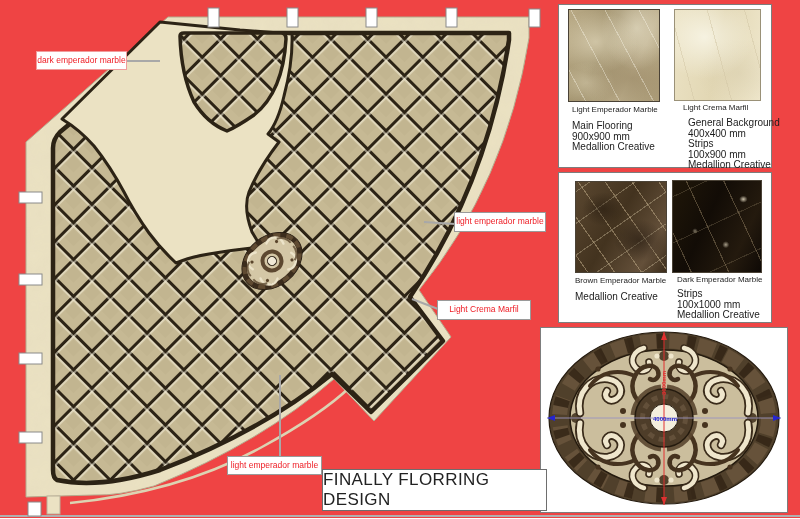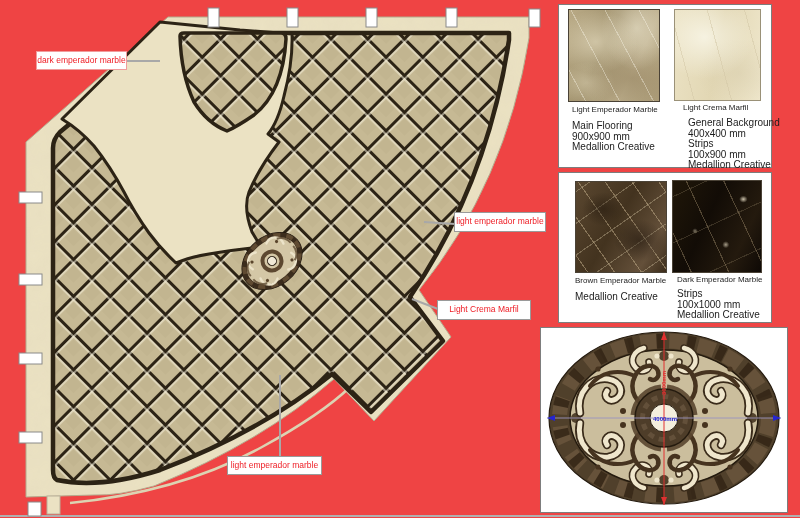--- a/index.html
+++ b/index.html
@@ -215,14 +215,17 @@
       <g>
         <line x1="123" y1="4" x2="123" y2="177" stroke="#e23030" stroke-width="1"></line>
         <polygon points="123,4 120,12 126,12" fill="#e23030"></polygon>
         <polygon points="123,177 120,169 126,169" fill="#e23030"></polygon>
       </g>
     </svg>
     <div class="dim-v" style="left:111px;top:52px;width:24px;">3000mm</div>
     <div class="dim-h" style="left:106px;top:88px;width:36px;">4000mm</div>
   </div>
 
+  <div id="title-box">
+    <span>FINALLY FLORRING DESIGN</span>
+  </div>
 
 </div>
 
 </body></html>

